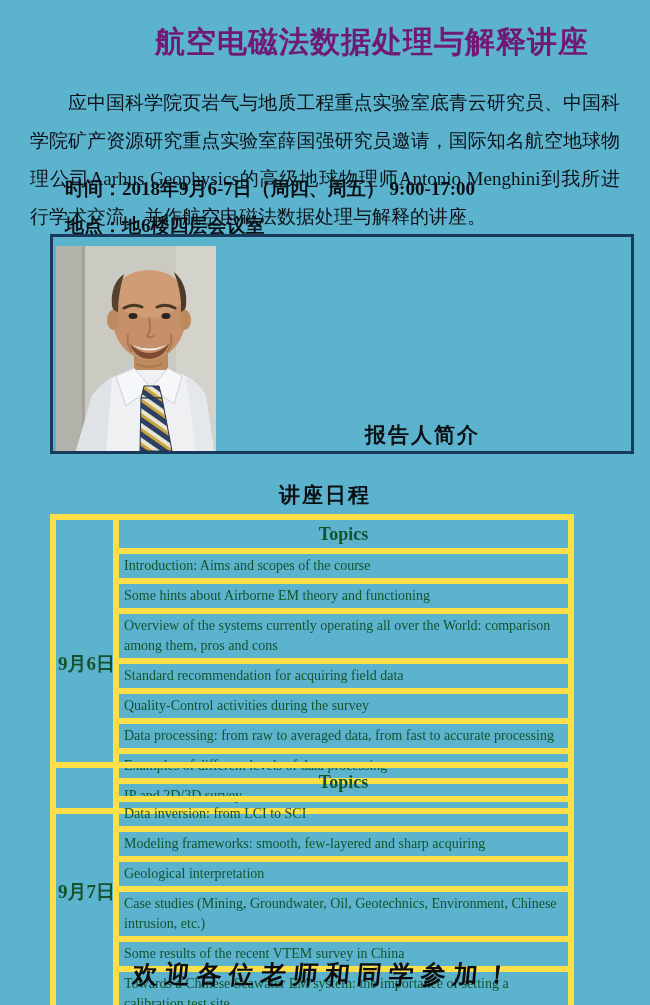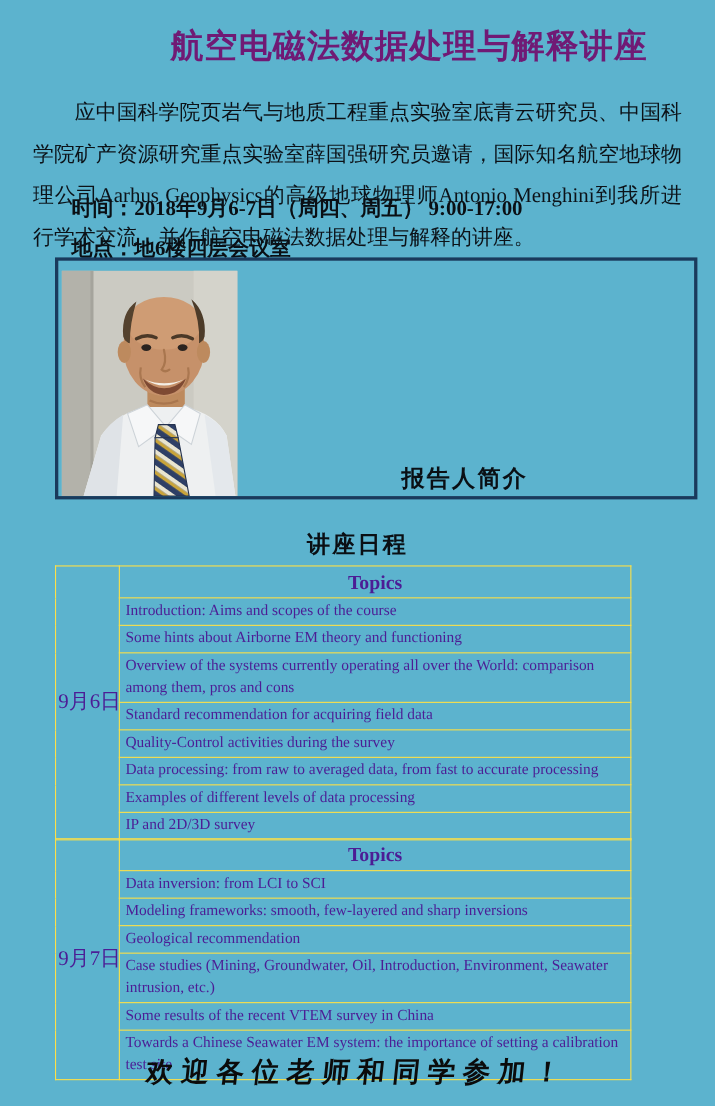--- a/index.html
+++ b/index.html
@@ -52,30 +52,30 @@
     font-size:21px;font-weight:bold;color:#0a0f14;letter-spacing:2px;
   }
 
   table.schedule{
     position:absolute;left:50px;width:524px;
     border-collapse:collapse;table-layout:fixed;
   }
   table.t1{top:514px;}
   table.t2{top:762px;}
   table.schedule td, table.schedule th{
-    border:1px solid #fde047;
+    border:6px solid #fde047;
     font-size:14px;line-height:20px;
-    padding:2px 5px;color:#4c1d95;
+    padding:2px 5px;color:#14532d;
     vertical-align:middle;
   }
   table.schedule th.topics{
     font-size:18px;font-weight:bold;text-align:center;padding:3px 5px;line-height:22px;
   }
   table.schedule td.date-cell{
-    width:53px;text-align:center;font-size:19px;font-weight:normal;
+    width:53px;text-align:center;font-size:19px;font-weight:bold;
     padding:0 2px;letter-spacing:0px;white-space:nowrap;
   }
 
   .closing{
     position:absolute;left:0;top:958px;width:650px;text-align:center;
     font-size:25px;font-weight:600;color:#0b0b0b;
     letter-spacing:7px;transform:skewX(-6deg);
   }
 </style>
 </head>
@@ -188,27 +188,27 @@
   <table class="schedule t2">
     <tbody>
       <tr>
         <td class="date-cell" rowspan="7">9月7日</td>
         <th class="topics">Topics</th>
       </tr>
       <tr>
           <td>Data inversion: from LCI to SCI</td>
         </tr>
       <tr>
-          <td>Modeling frameworks: smooth, few-layered and sharp inversions</td>
-        </tr>
-      <tr>
-          <td>Geological recommendation</td>
-        </tr>
-      <tr>
-          <td>Case studies (Mining, Groundwater, Oil, Introduction, Environment, Seawater intrusion, etc.)</td>
+          <td>Modeling frameworks: smooth, few-layered and sharp acquiring</td>
+        </tr>
+      <tr>
+          <td>Geological interpretation</td>
+        </tr>
+      <tr>
+          <td>Case studies (Mining, Groundwater, Oil, Geotechnics, Environment, Chinese intrusion, etc.)</td>
         </tr>
       <tr>
           <td>Some results of the recent VTEM survey in China</td>
         </tr>
       <tr>
           <td>Towards a Chinese Seawater EM system: the importance of setting a calibration test site</td>
         </tr>
     </tbody>
   </table>
 

